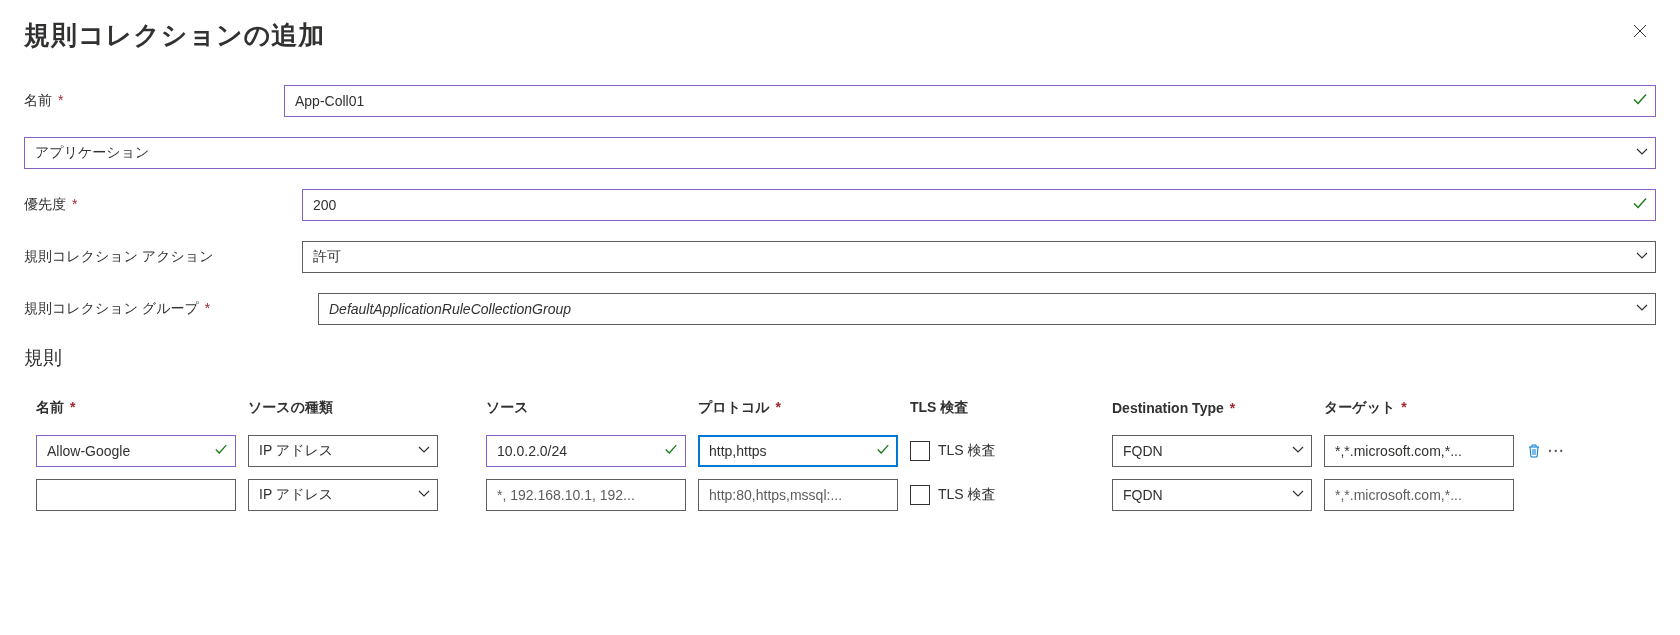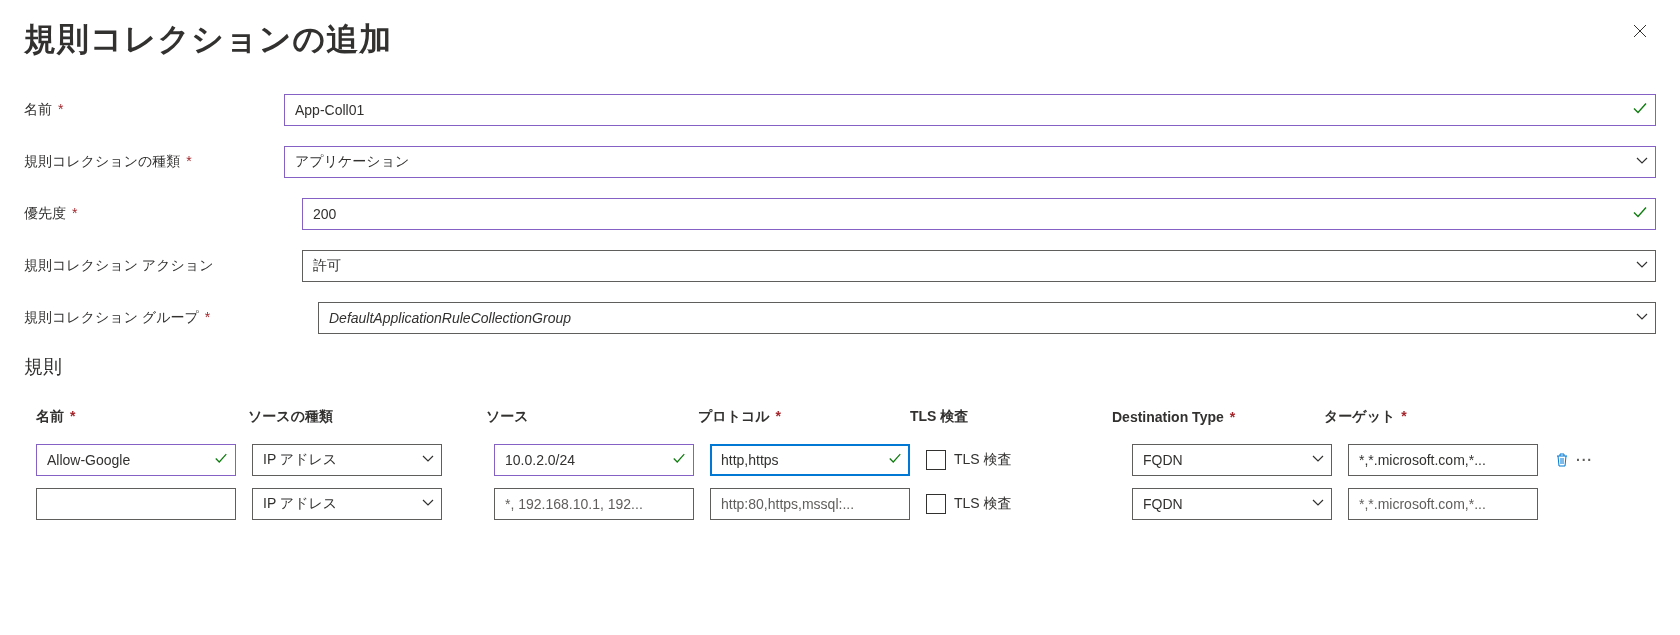--- a/index.html
+++ b/index.html
@@ -10,21 +10,21 @@
       color: #323130;
       background: #fff;
       padding: 18px 24px;
     }
     .header {
       display: flex;
       justify-content: space-between;
       align-items: flex-start;
     }
     h1 {
-      font-size: 32px;
+      font-size: 26px;
       font-weight: 600;
       margin: 0 0 32px 0;
       letter-spacing: 1px;
     }
     .close-x {
       font-size: 20px;
       color: #323130;
       cursor: pointer;
       padding: 4px 8px;
       line-height: 1;
@@ -86,21 +86,20 @@
       align-items: center;
       gap: 12px;
       padding-left: 12px;
     }
     .rules-header {
       font-weight: 600;
       margin-bottom: 18px;
     }
     .rules-row {
       margin-bottom: 12px;
-      gap: 16px;
     }
     .col-name   { width: 200px; }
     .col-srctype{ width: 190px; }
     .col-src    { width: 200px; margin-left: 36px; }
     .col-proto  { width: 200px; }
     .col-tls    { width: 190px; display:flex; align-items:center; }
     .col-dtype  { width: 200px; }
     .col-target { width: 190px; }
     .col-act    { width: 56px; display:flex; align-items:center; gap:6px; }
     .cell { position: relative; }
@@ -142,21 +141,20 @@
     <input class="text-input valid" value="App-Coll01" style="">
     <span class="check-icon">
       <svg width="16" height="16" viewBox="0 0 16 16">
           <path d="M2 8 L6 12 L14 3" stroke="#107c10" stroke-width="1.4" fill="none"></path>
         </svg>
     </span>
   </div>
 </div>
 
 <div class="form-row">
-  <div class="form-label"><span>規則コレクションの種類</span><span class="req"> *</span></div>
   <div class="field-wrap">
     <div class="select-box valid" style="display:flex;align-items:center;">
         <span>アプリケーション</span>
       </div>
     <span class="chev-icon">
       <svg width="12" height="12" viewBox="0 0 12 12">
           <path d="M1 3 L6 8 L11 3" stroke="#323130" stroke-width="1.2" fill="none"></path>
         </svg>
     </span>
   </div>

